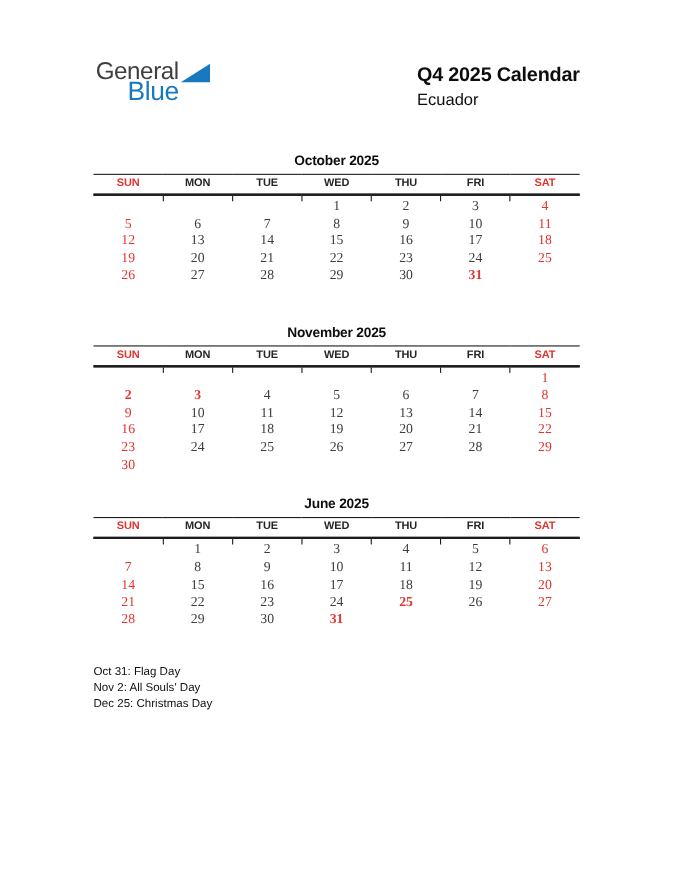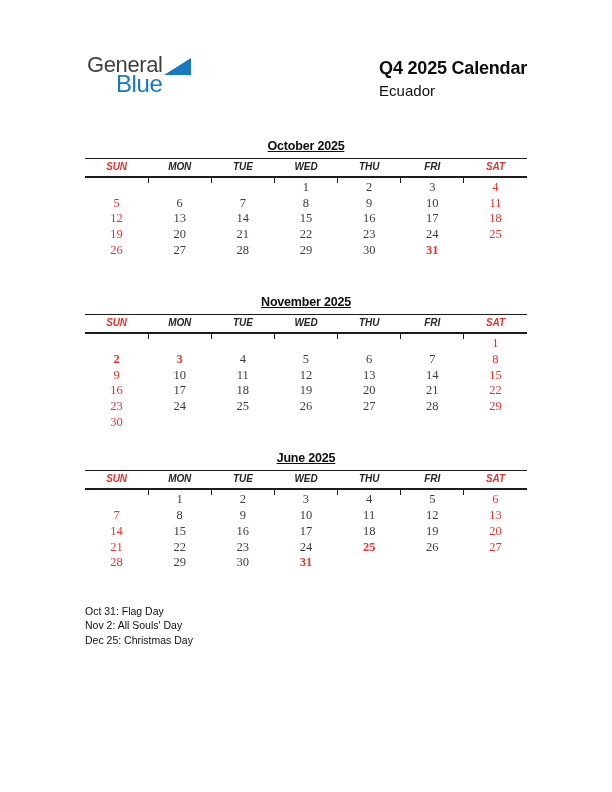--- a/index.html
+++ b/index.html
@@ -31,29 +31,29 @@
   .logo-blue{font-size:24px;color:var(--logo-blue);text-align:center;margin-top:-4px;letter-spacing:-0.4px;}
   .title-block{padding-top:4px;}
   .main-title{font-size:18px;font-weight:bold;color:var(--title-text);letter-spacing:-0.2px;}
   .subtitle{font-size:15px;color:var(--title-text);margin-top:3px;}
 
   
   .month{margin-top:21px;}
   .month:first-of-type{margin-top:20px;}
   .month-title{
     text-align:center;font-weight:bold;font-size:12.5px;color:var(--title-text);
-    margin-bottom:5px;letter-spacing:-0.2px;text-decoration:underline;
+    margin-bottom:5px;letter-spacing:-0.2px;
   }
   table.cal{width:100%;border-collapse:collapse;table-layout:fixed;}
   table.cal thead th{
     font-size:10px;font-weight:bold;color:var(--header-text);
     padding:2px 0 4px 0;text-align:center;
     border-top:1px solid var(--rule);
     border-bottom:2px solid var(--rule);
-    position:relative;letter-spacing:-0.1px;font-style:italic;
+    position:relative;letter-spacing:-0.1px;
   }
   table.cal thead th.we{color:var(--red);}
   table.cal thead th:not(:first-child)::after{
     content:"";position:absolute;left:-0.5px;bottom:-7px;width:1px;height:5px;background:var(--rule);
   }
   table.cal tbody td{
     font-family:"Liberation Serif","DejaVu Serif",serif;
     font-size:12.5px;text-align:center;height:15.7px;line-height:15.7px;
     padding:0;color:var(--day-text);
   }

